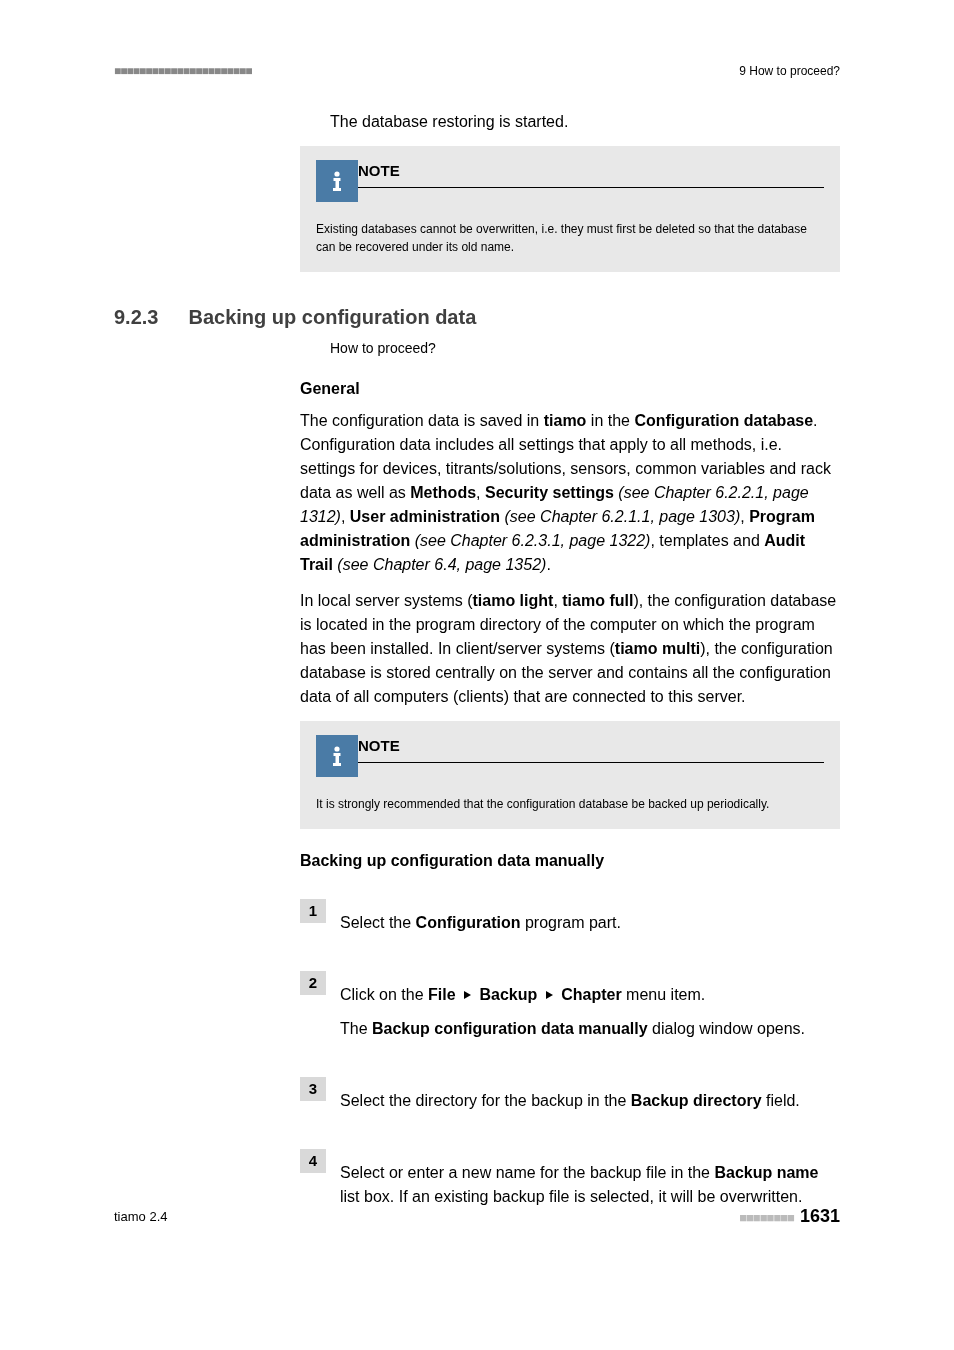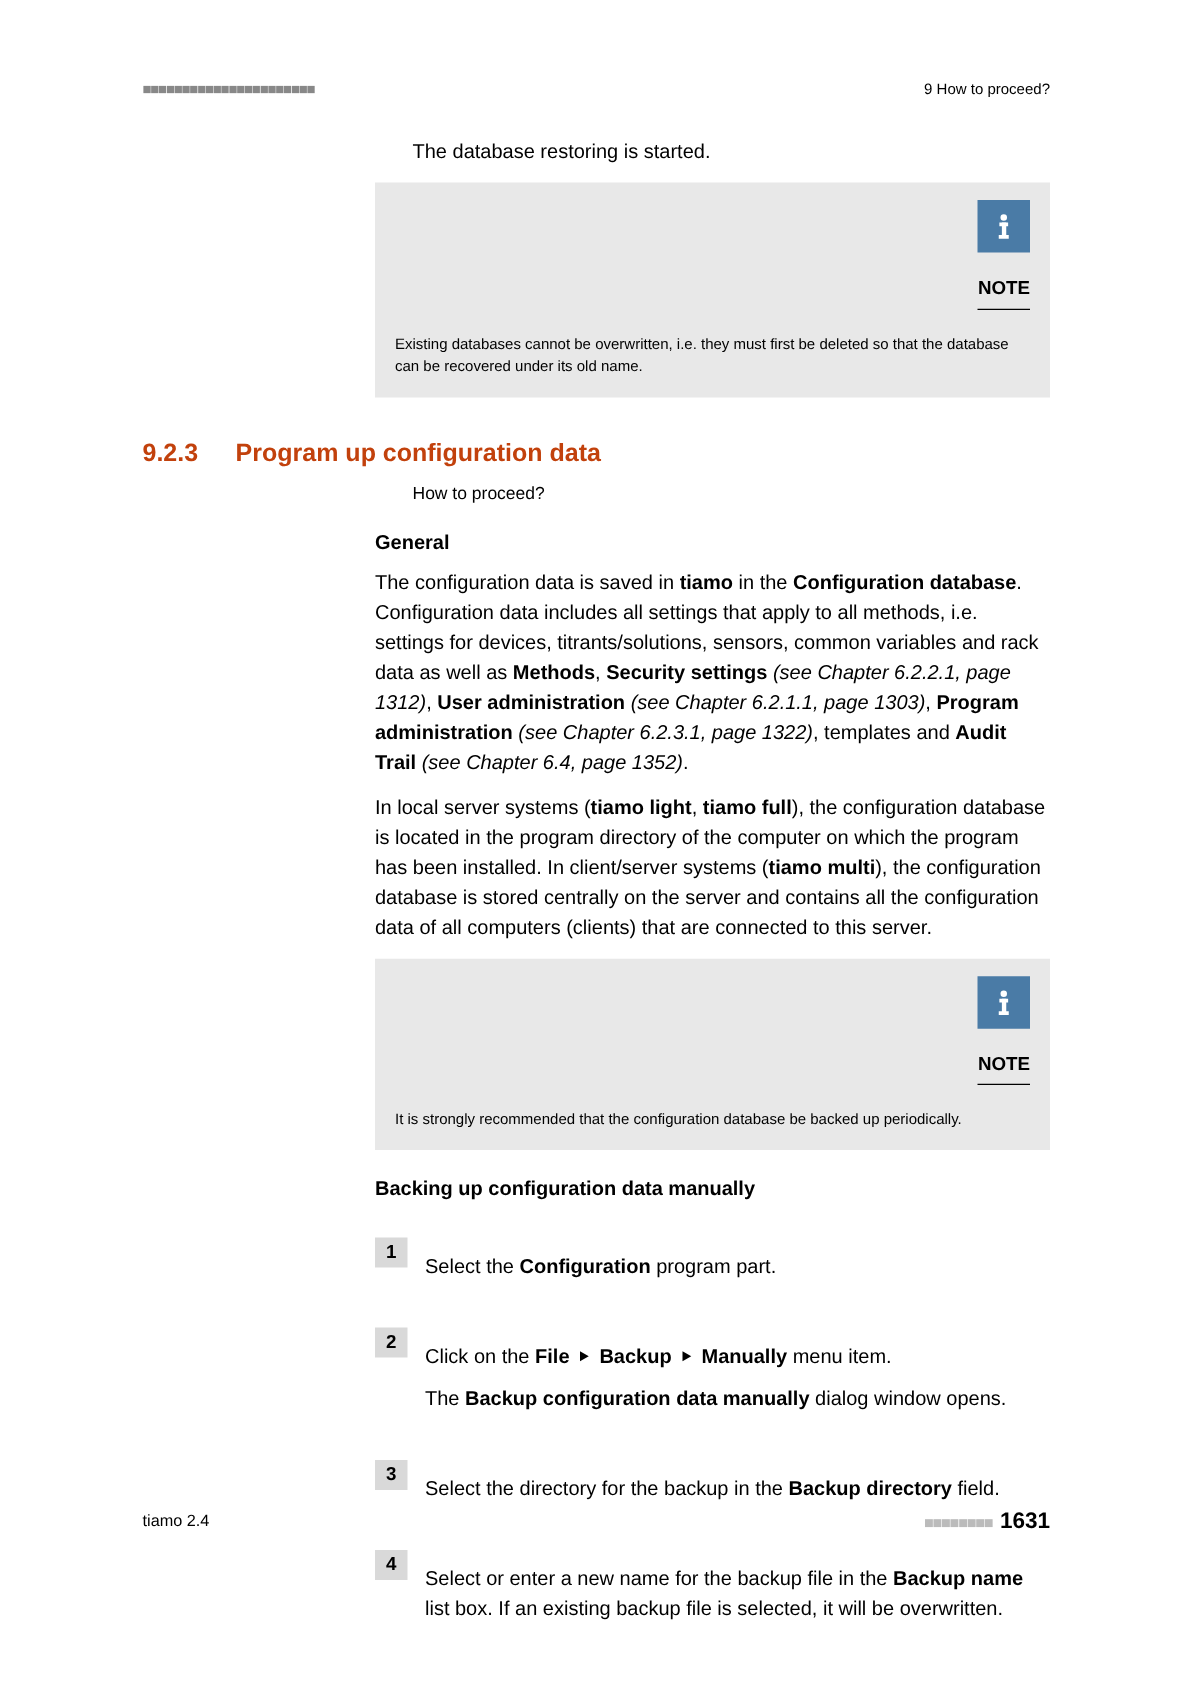--- a/index.html
+++ b/index.html
@@ -38,24 +38,23 @@
   .indent-note { margin-left: 186px; }
   .para { margin-bottom: 12px; }
   .note-box {
     background: #e8e8e8;
     padding: 14px 16px 16px 16px;
     margin-top: 10px;
     margin-bottom: 20px;
   }
   .note-head {
     display: flex;
-    align-items: flex-end;
-    gap: 18px;
+    align-items: flex-start;
+    gap: 0;
     margin-bottom: 18px;
-    flex-direction: column;
   }
   .note-icon {
     width: 42px;
     height: 42px;
     background: #4a7ba6;
     display: flex;
     align-items: center;
     justify-content: center;
     flex-shrink: 0;
   }
@@ -67,21 +66,21 @@
     padding-bottom: 4px;
     border-bottom: 1.5px solid #000;
     margin-bottom: 0;
   }
   .note-body { font-size: 12px; line-height: 1.5; }
   .section-head {
     display: flex;
     gap: 30px;
     margin-top: 30px;
     margin-bottom: 6px;
-    color: #c2410c;
+    color: #404040;
     font-weight: bold;
     font-size: 20px;
   }
   .section-sub {
     margin-left: 216px;
     font-size: 14px;
     margin-bottom: 18px;
   }
   .h4 {
     font-weight: bold;
@@ -155,21 +154,21 @@
       </div>
       <div class="note-title-wrap">
         <div class="note-title">NOTE</div>
       </div>
     </div>
     <div class="note-body">Existing databases cannot be overwritten, i.e. they must first be deleted so that the database can be recovered under its old name.</div>
   </div>
 
   <div class="section-head">
     <span>9.2.3</span>
-    <span>Program up configuration data</span>
+    <span>Backing up configuration data</span>
   </div>
   <div class="section-sub">How to proceed?</div>
 
   <div class="indent-note">
     <div class="h4">General</div>
 
     <p class="para">
       <span>The configuration data is saved in </span><b>tiamo</b><span> in the </span><b>Configuration database</b><span>. Configuration data includes all settings that apply to all methods, i.e. settings for devices, titrants/solutions, sensors, common variables and rack data as well as </span><b>Methods</b><span>, </span><b>Security settings</b><span class="italic"> (see Chapter 6.2.2.1, page 1312)</span><span>, </span><b>User administration</b><span class="italic"> (see Chapter 6.2.1.1, page 1303)</span><span>, </span><b>Program administration</b><span class="italic"> (see Chapter 6.2.3.1, page 1322)</span><span>, templates and </span><b>Audit Trail</b><span class="italic"> (see Chapter 6.4, page 1352)</span><span>.</span>
     </p>
 
@@ -199,21 +198,21 @@
     <div class="step">
       <div class="step-num">1</div>
       <div class="step-body">
         <p><span>Select the </span><b>Configuration</b><span> program part.</span></p>
       </div>
     </div>
 
     <div class="step">
       <div class="step-num">2</div>
       <div class="step-body">
-        <p><span>Click on the </span><b>File</b> <span class="tri"></span> <b>Backup</b> <span class="tri"></span> <b>Manually</b><span> menu item.</span></p>
+        <p><span>Click on the </span><b>File</b> <span class="tri"></span> <b>Backup</b> <span class="tri"></span> <b>Chapter</b><span> menu item.</span></p>
         <p><span>The </span><b>Backup configuration data manually</b><span> dialog window opens.</span></p>
       </div>
     </div>
 
     <div class="step">
       <div class="step-num">3</div>
       <div class="step-body">
         <p><span>Select the directory for the backup in the </span><b>Backup directory</b><span> field.</span></p>
       </div>
     </div>

